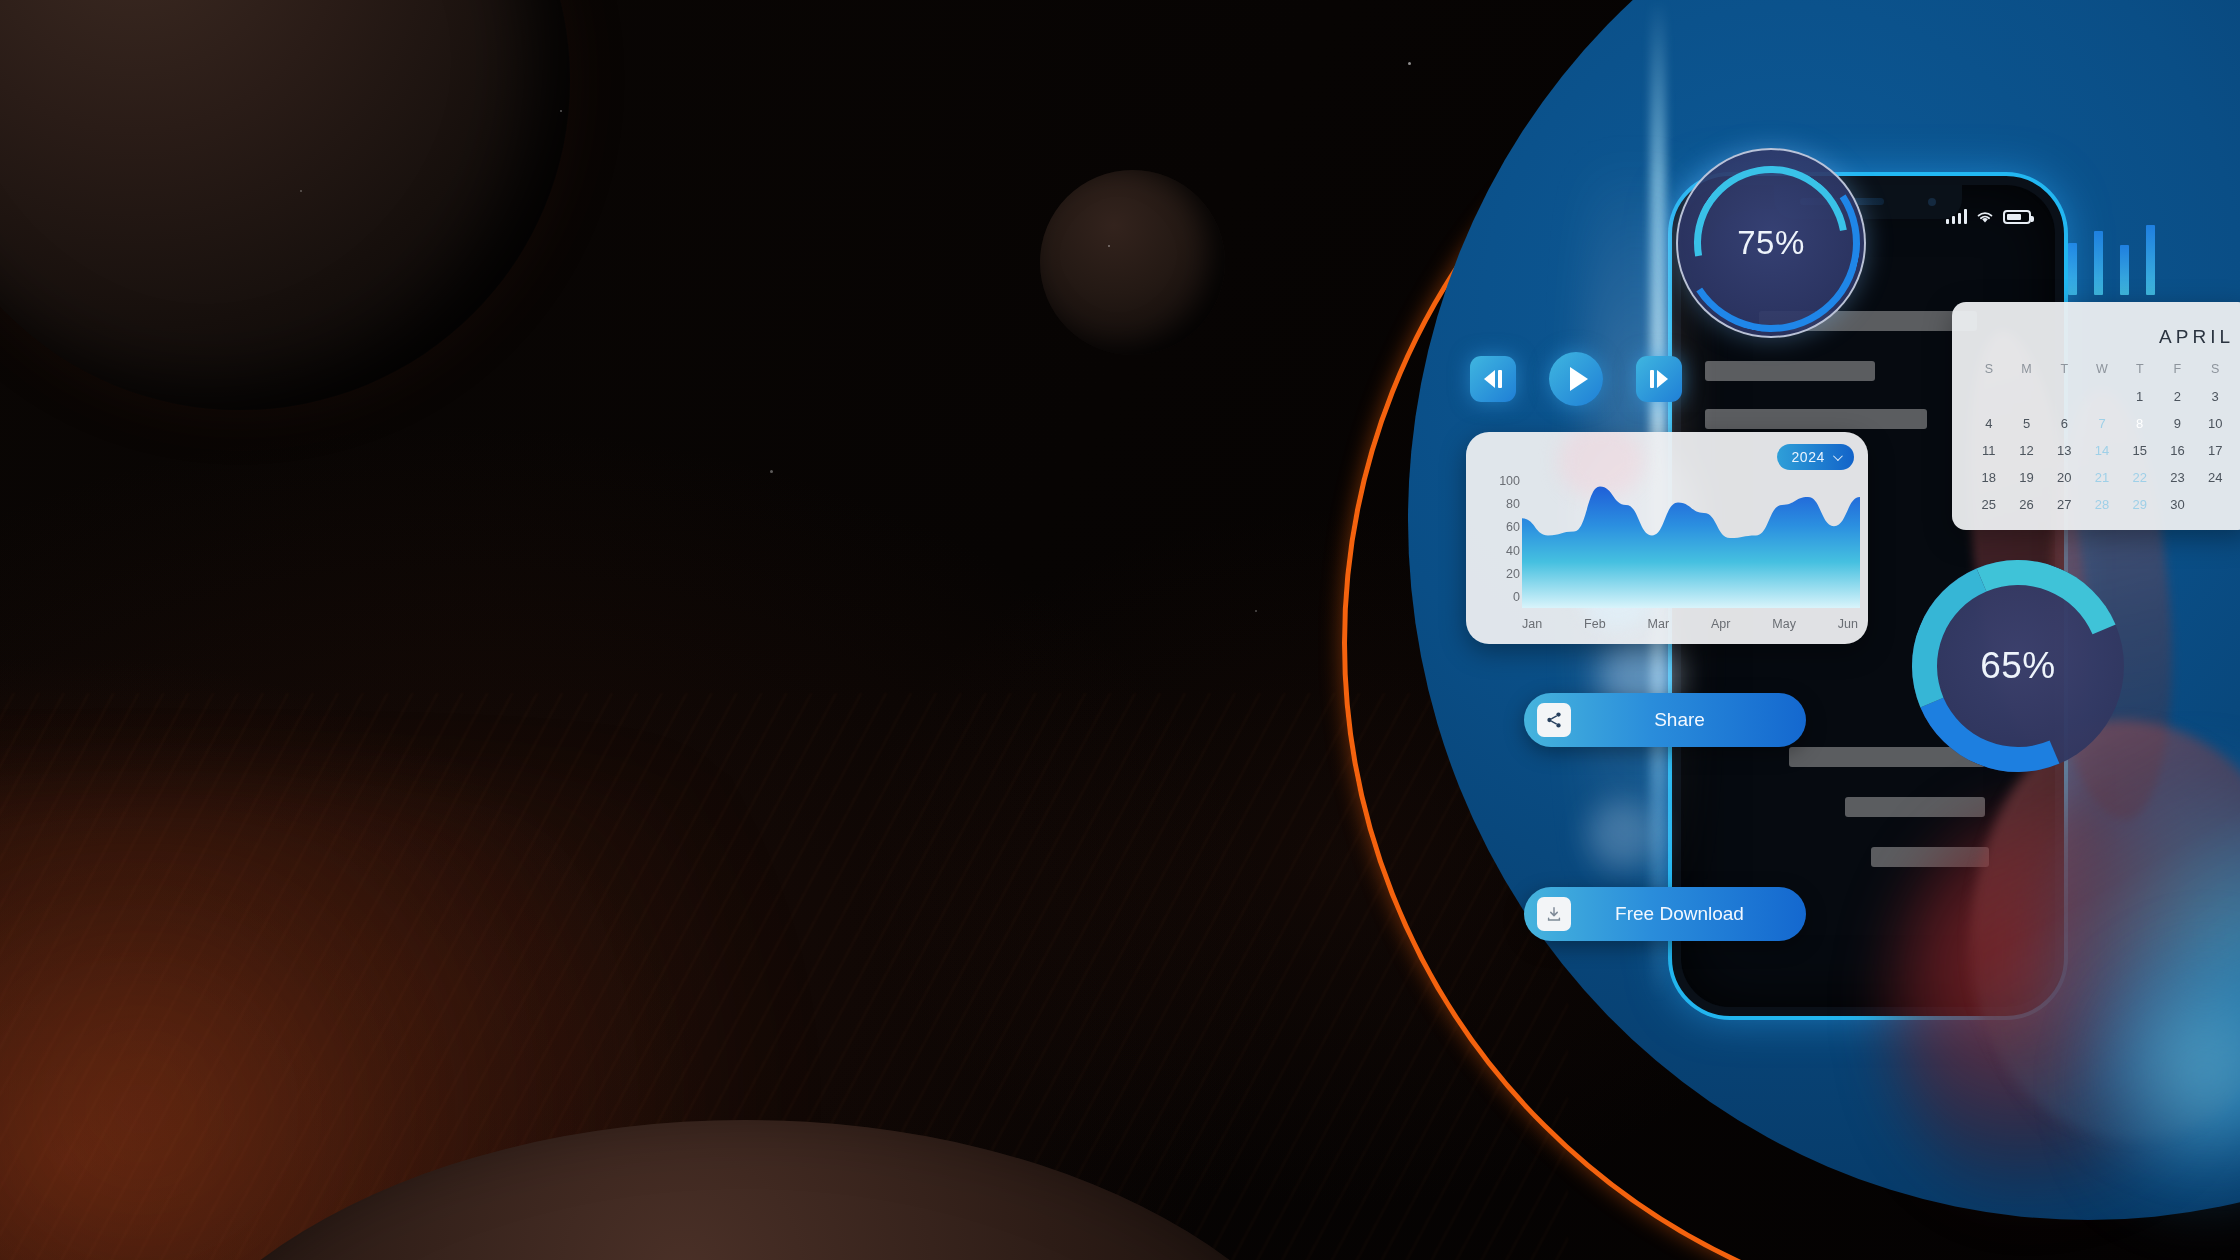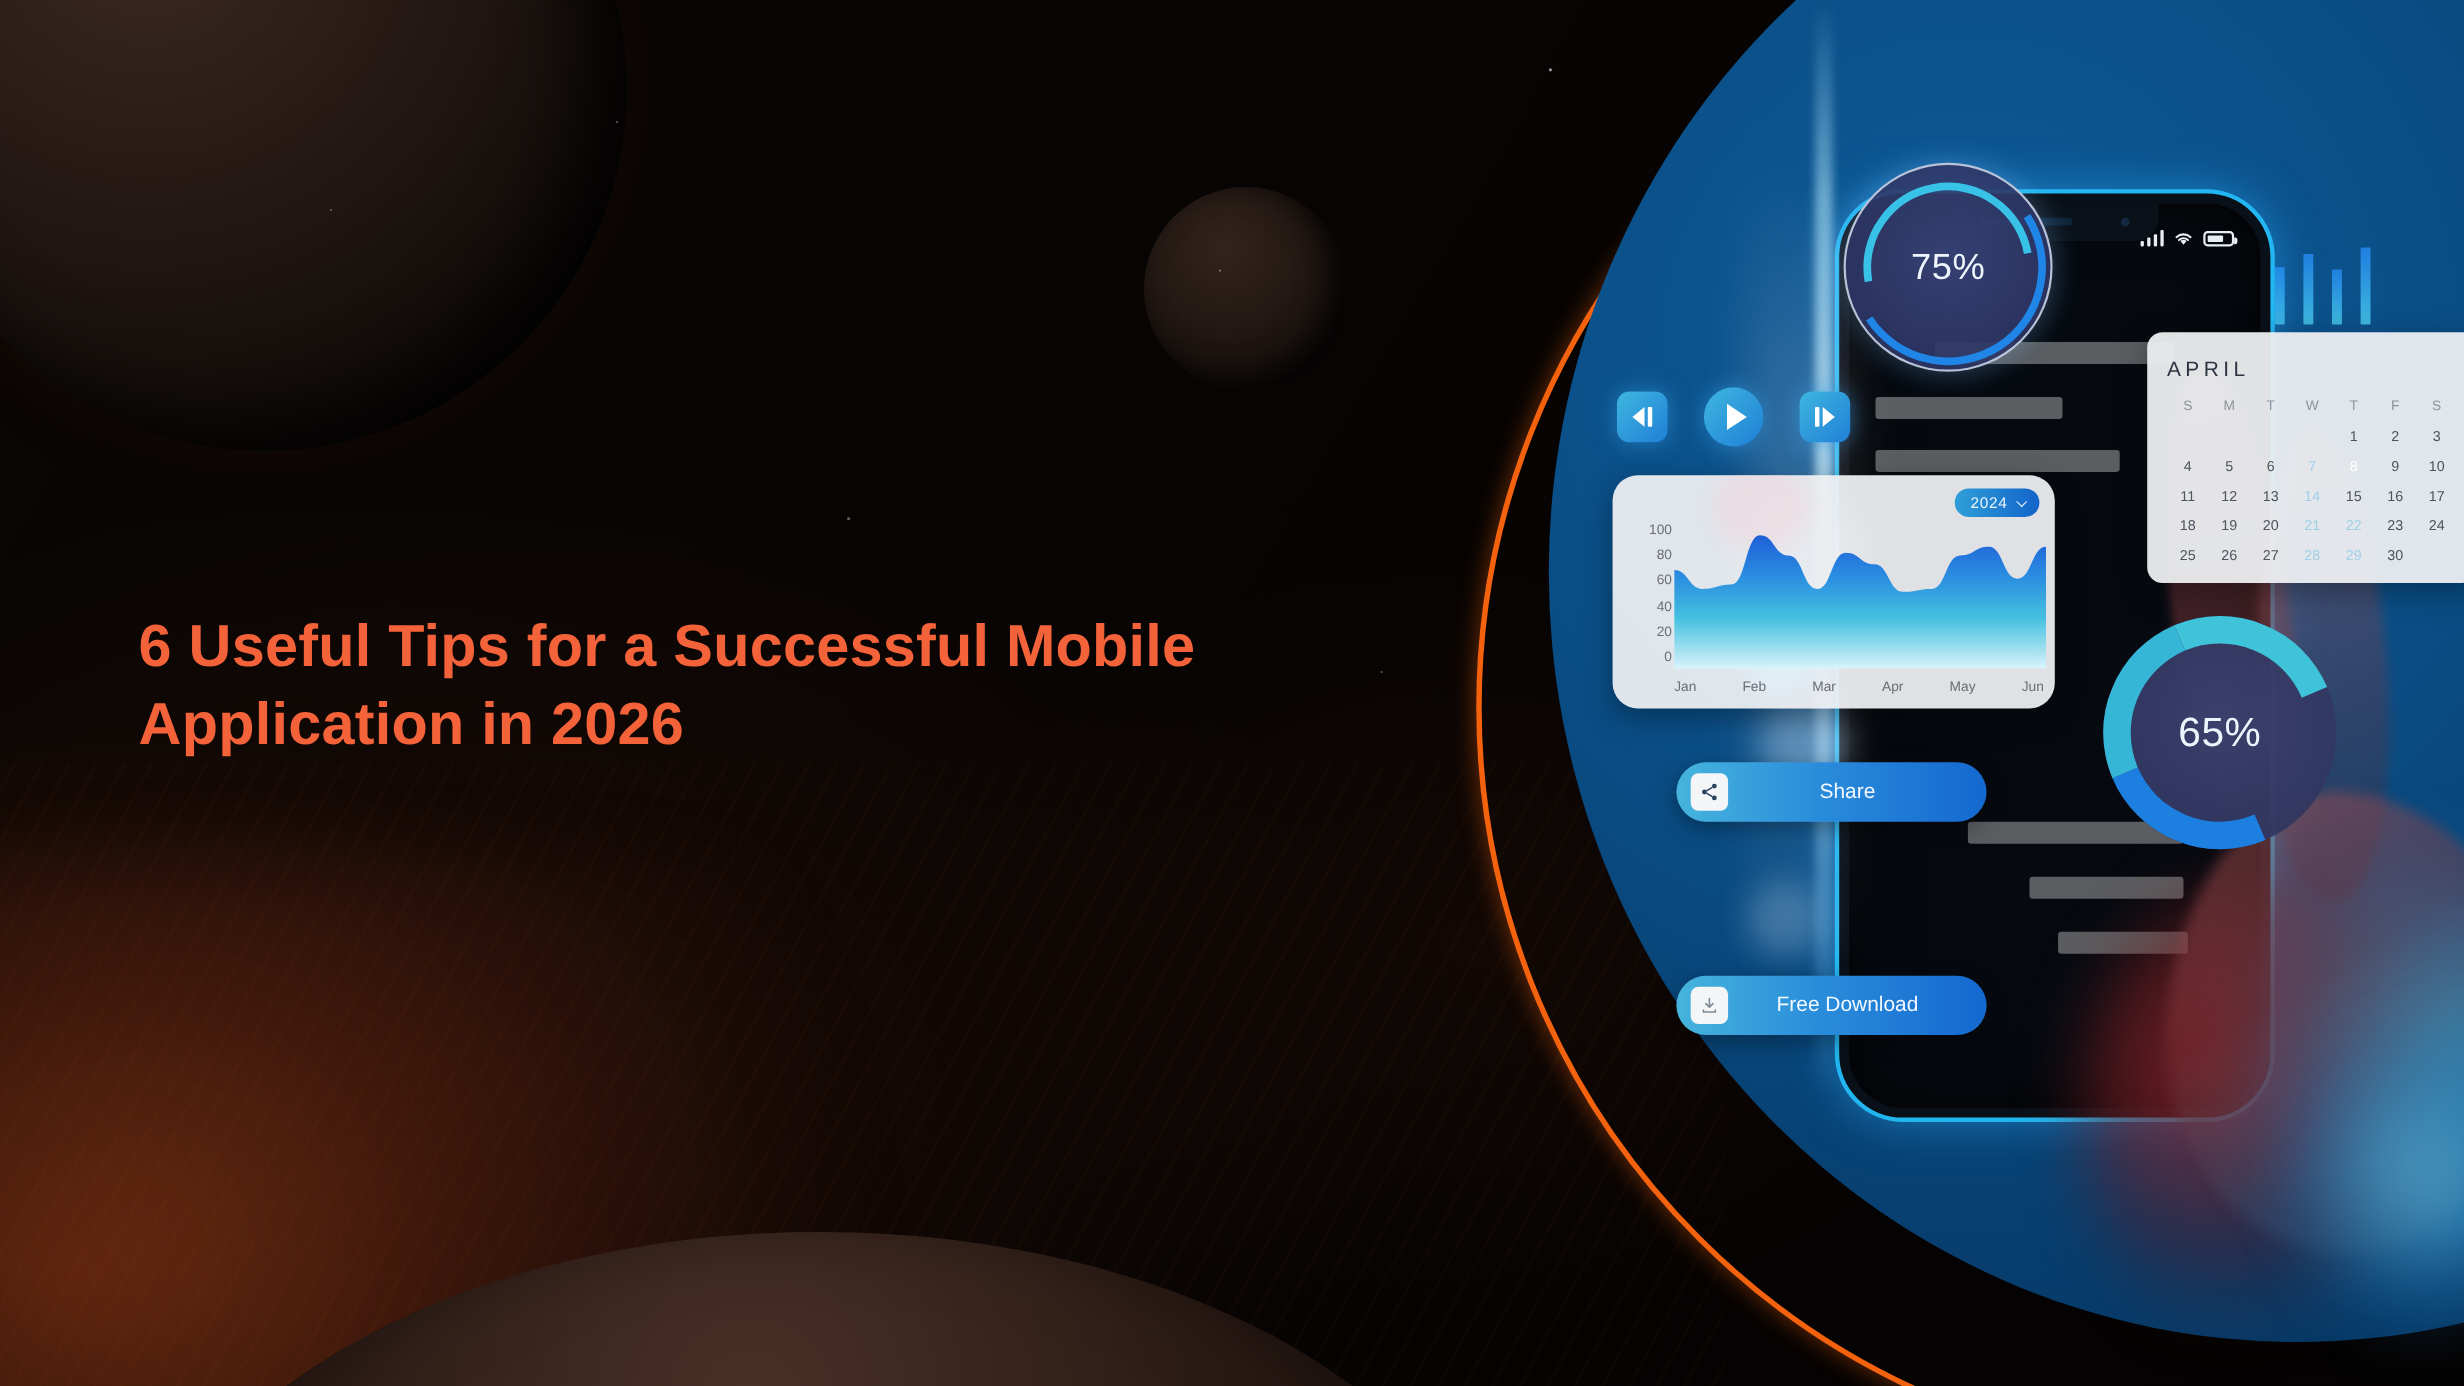--- a/index.html
+++ b/index.html
@@ -111,21 +111,21 @@
     justify-content:space-between;align-items:flex-end;color:#6a6e74;font-size:12.5px;}
   .xaxis{position:absolute;left:56px;right:10px;bottom:13px;display:flex;justify-content:space-between;
     color:#6a6e74;font-size:12.5px;}
   .plot{position:absolute;left:56px;right:8px;top:44px;bottom:36px;}
   .plot svg{width:100%;height:100%;display:block;}
   .chart-blob{position:absolute;border-radius:50%;filter:blur(9px);pointer-events:none;}
 
   
   .cal-card{position:absolute;left:1952px;top:302px;width:300px;height:228px;border-radius:14px;
     background:rgba(236,238,240,.95);padding:14px 18px;box-shadow:0 8px 28px rgba(0,0,0,.34);}
-  .cal-title{text-align:left;color:#2b3440;font-size:19px;letter-spacing:4px;margin:10px 0 14px;}
+  .cal-title{text-align:right;color:#2b3440;font-size:19px;letter-spacing:4px;margin:10px 0 14px;}
   .cal-grid{display:grid;grid-template-columns:repeat(7,1fr);row-gap:7px;text-align:center;}
   .cal-grid .dow{color:#8d949c;font-size:12.5px;padding-bottom:4px;}
   .cal-grid .day{color:#4c545d;font-size:13px;height:20px;line-height:20px;}
   .cal-grid .day.muted{color:#9fd0e8;}
   .cal-grid .day.sel{position:relative;color:#fff;}
   .cal-grid .day.sel::before{content:"";position:absolute;left:50%;top:50%;transform:translate(-50%,-50%);
     width:24px;height:24px;border-radius:50%;background:radial-gradient(circle at 35% 30%,#49b4e8,#1579c8);z-index:-1;
     box-shadow:0 2px 7px rgba(20,100,190,.55);}
 
   
@@ -369,15 +369,14 @@
     <span class="pico">
       <svg width="18" height="18" viewBox="0 0 20 20">
         <path d="M10 3 V11.4 M6.4 8.2 10 11.8 13.6 8.2" stroke="#7e8a97" stroke-width="1.6" fill="none" stroke-linecap="round" stroke-linejoin="round"></path>
         <path d="M4 14.6 V16.6 H16 V14.6" stroke="#7e8a97" stroke-width="1.6" fill="none" stroke-linecap="round"></path>
       </svg>
     </span>
     <span class="plabel">Free Download</span>
   </div>
 
 
-  <h1 class="headline" style="color: rgb(244, 98, 58);">6 Useful Tips for a Successful Mobile Application in 2026</h1>
 
 </div>
 
 </body></html>

